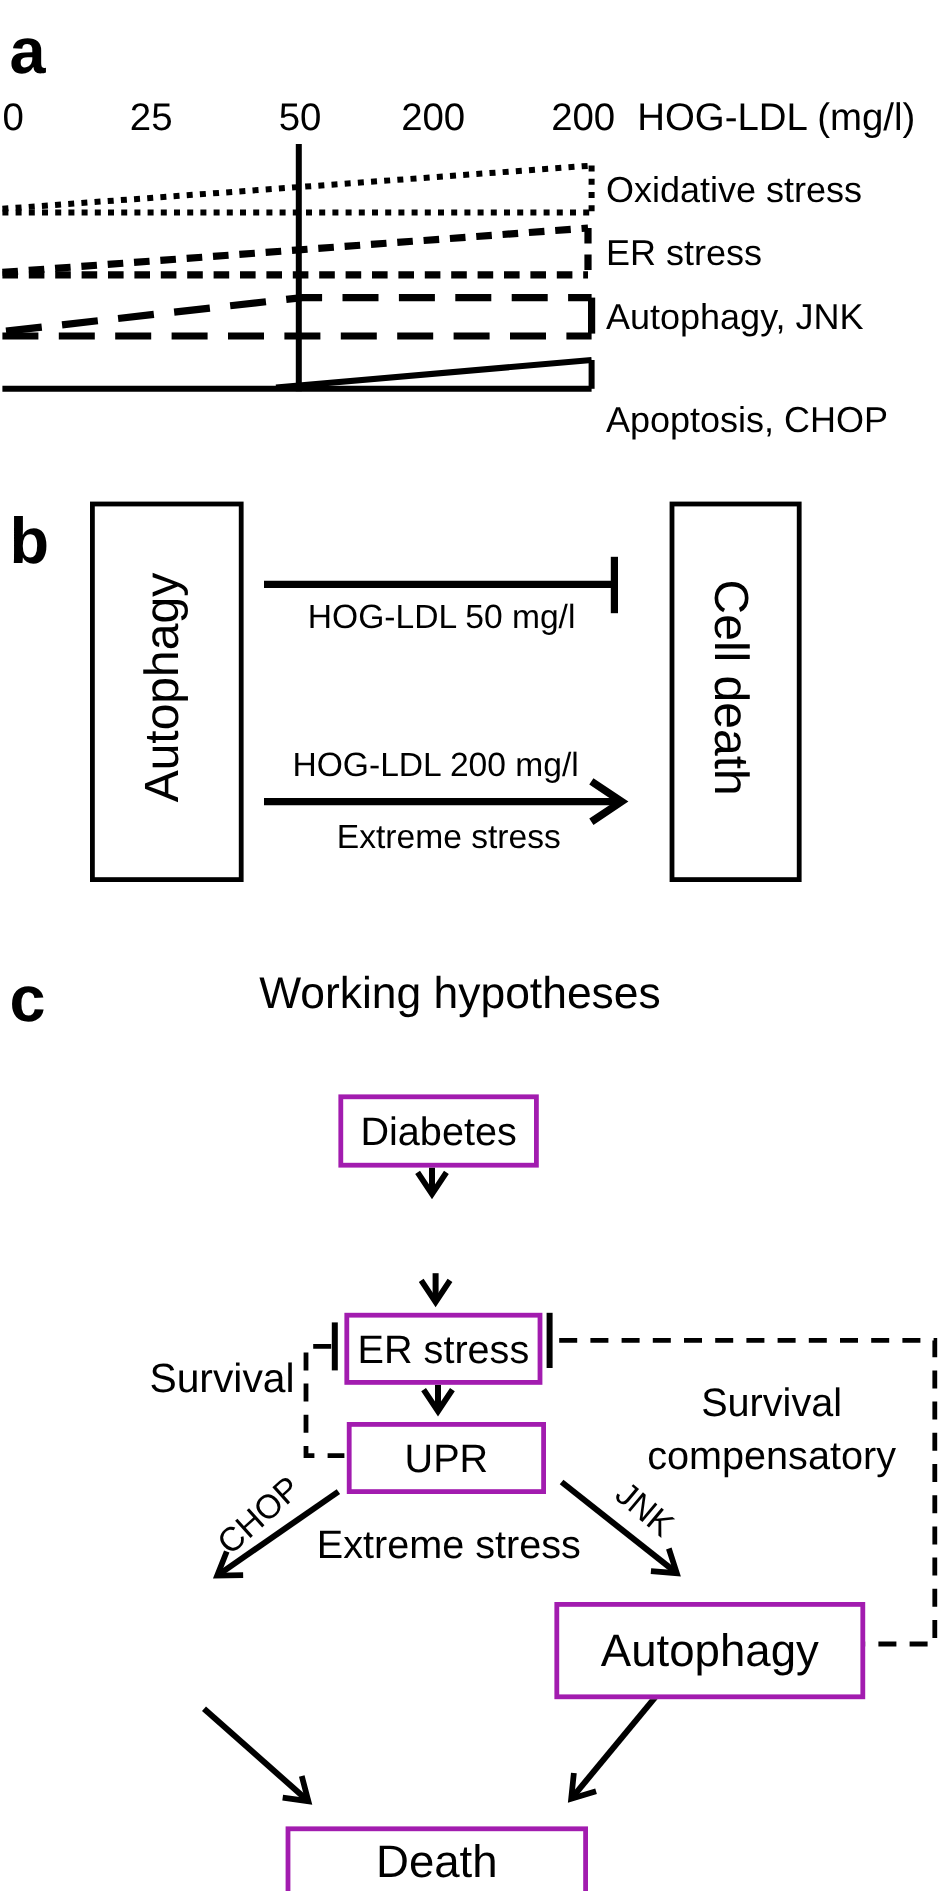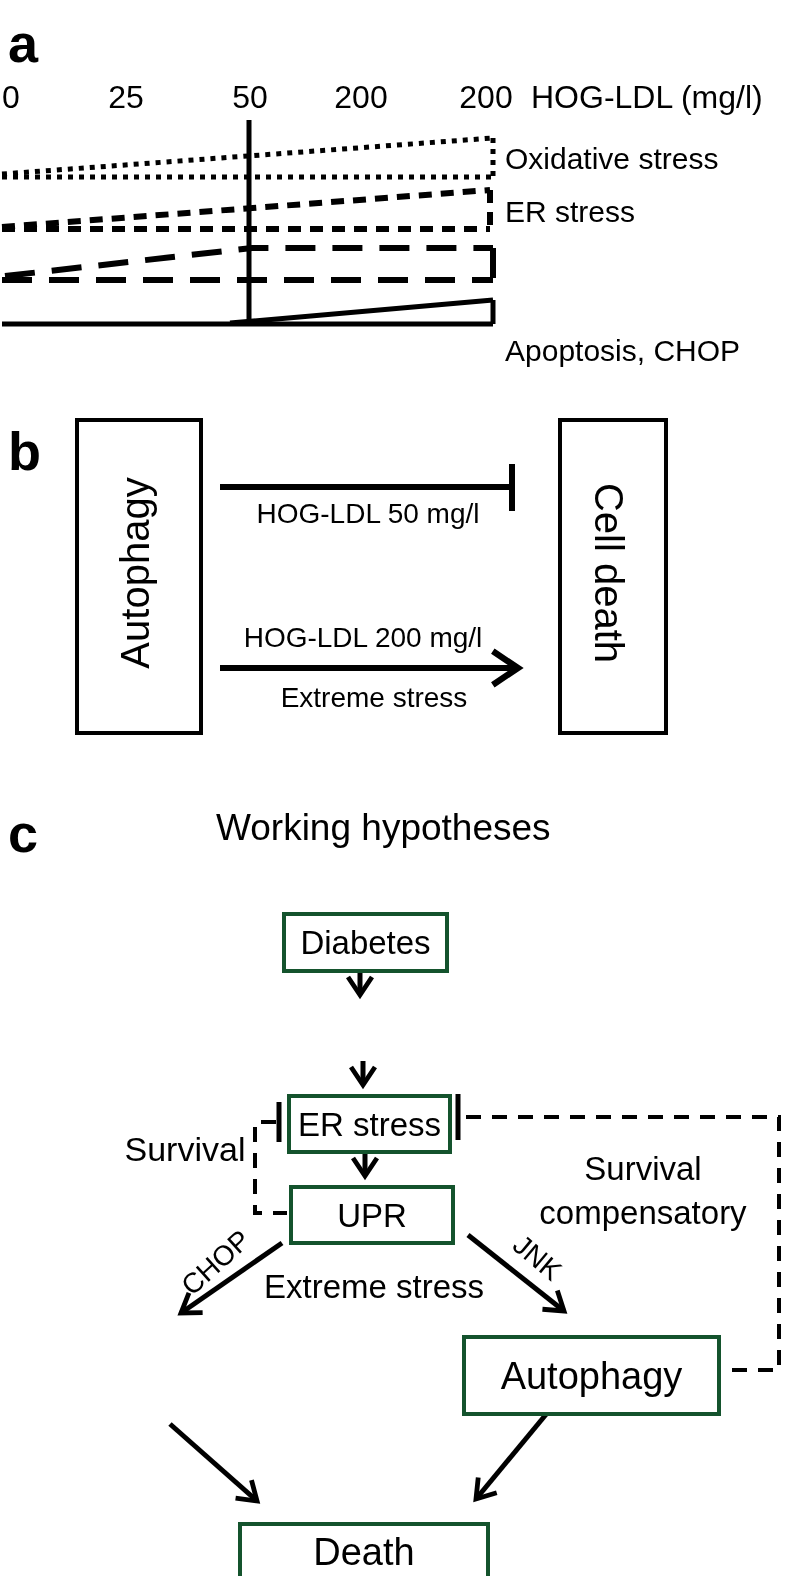--- a/index.html
+++ b/index.html
@@ -10,21 +10,21 @@
   }
   .abs{position:absolute;}
   .panel-letter{font-weight:bold;font-size:54px;line-height:1;}
   .tick{font-size:32px;line-height:1;text-align:center;}
   .axis-label{font-size:32px;line-height:1;}
   .band-label{font-size:30px;line-height:1;white-space:nowrap;}
   .b-box{position:absolute;border:4px solid #000;background:#fff;}
   .vtext{position:absolute;font-size:40px;line-height:1;text-align:center;white-space:nowrap;}
   .small-label{font-size:28px;line-height:1;text-align:center;white-space:nowrap;}
   .c-title{font-size:37px;line-height:1;text-align:left;white-space:nowrap;}
-  .c-box{position:absolute;border:4px solid #14532d;background:#fff;display:flex;align-items:center;justify-content:center;}
+  .c-box{position:absolute;border:4px solid #a21caf;background:#fff;display:flex;align-items:center;justify-content:center;}
   .c-box-label{font-size:33px;line-height:1;white-space:nowrap;}
   .c-box-label-lg{font-size:38px;line-height:1;white-space:nowrap;}
   .c-side-label{font-size:33px;line-height:1;text-align:center;white-space:nowrap;}
   .edge-label{font-size:28px;line-height:1;text-align:center;white-space:nowrap;}
   svg{position:absolute;left:0;top:0;}
 </style>
 </head>
 <body>
 
 <div id="figure">
@@ -96,20 +96,21 @@
 
   <div class="abs tick" style="left:-14px;top:81px;width:50px;">0</div>
   <div class="abs tick" style="left:101px;top:81px;width:50px;">25</div>
   <div class="abs tick" style="left:225px;top:81px;width:50px;">50</div>
   <div class="abs tick" style="left:331px;top:81px;width:60px;">200</div>
   <div class="abs tick" style="left:456px;top:81px;width:60px;">200</div>
   <div class="abs axis-label" style="left:531px;top:81px;">HOG-LDL (mg/l)</div>
 
   <div class="abs band-label" style="left:505px;top:144px;">Oxidative stress</div>
   <div class="abs band-label" style="left:505px;top:197px;">ER stress</div>
+  <div class="abs band-label" style="left:505px;top:250px;">Autophagy, JNK</div>
   <div class="abs band-label" style="left:505px;top:300px;margin-top:36px;">Apoptosis, CHOP</div>
 
   <div class="abs panel-letter" style="left:8px;top:424px;">b</div>
 
   <div class="b-box" style="left:75px;top:418px;width:120px;height:309px;"></div>
   <div class="vtext" style="left:-15px;top:553px;width:300px;transform:rotate(-90deg);">Autophagy</div>
 
   <div class="b-box" style="left:558px;top:418px;width:102px;height:309px;"></div>
   <div class="vtext" style="left:459px;top:553px;width:300px;transform:rotate(90deg);">Cell death</div>
 

